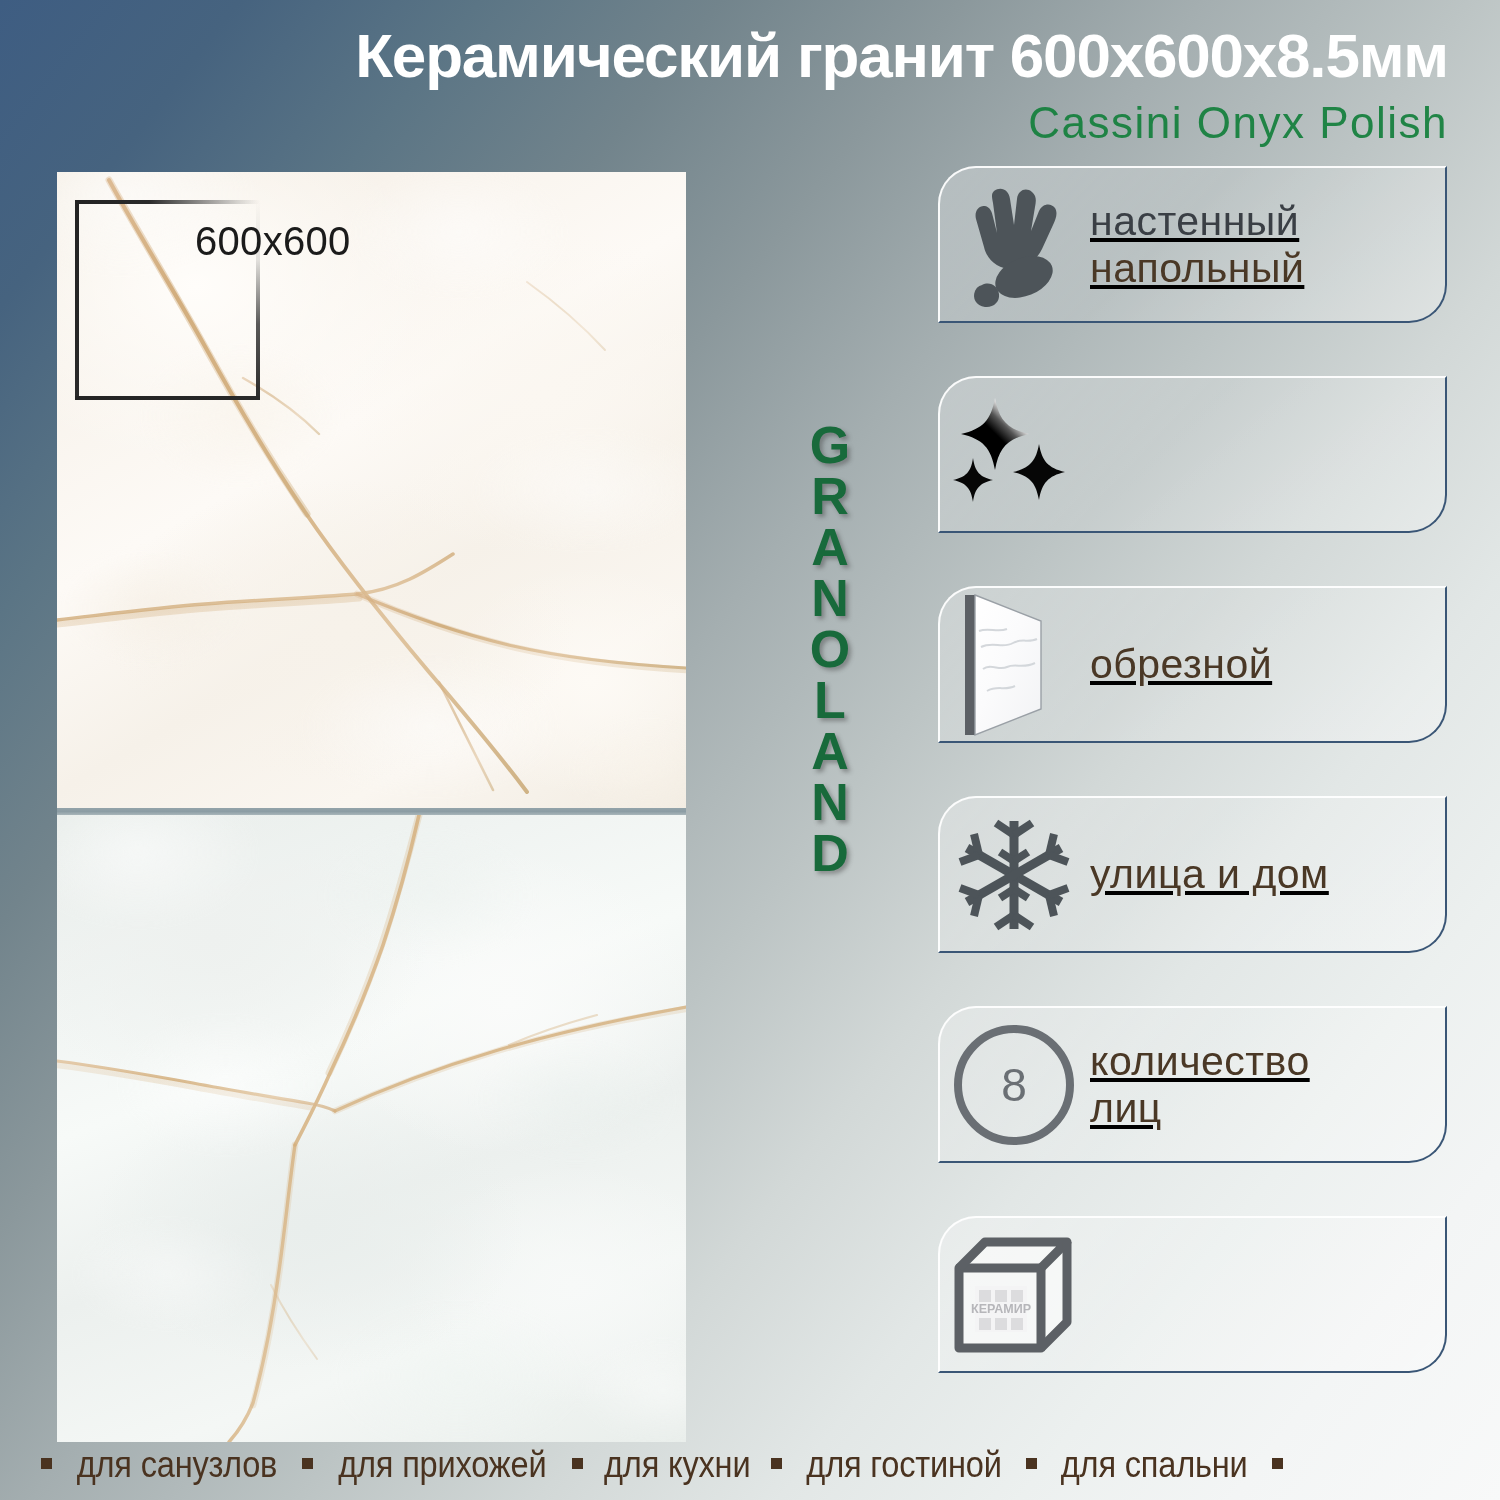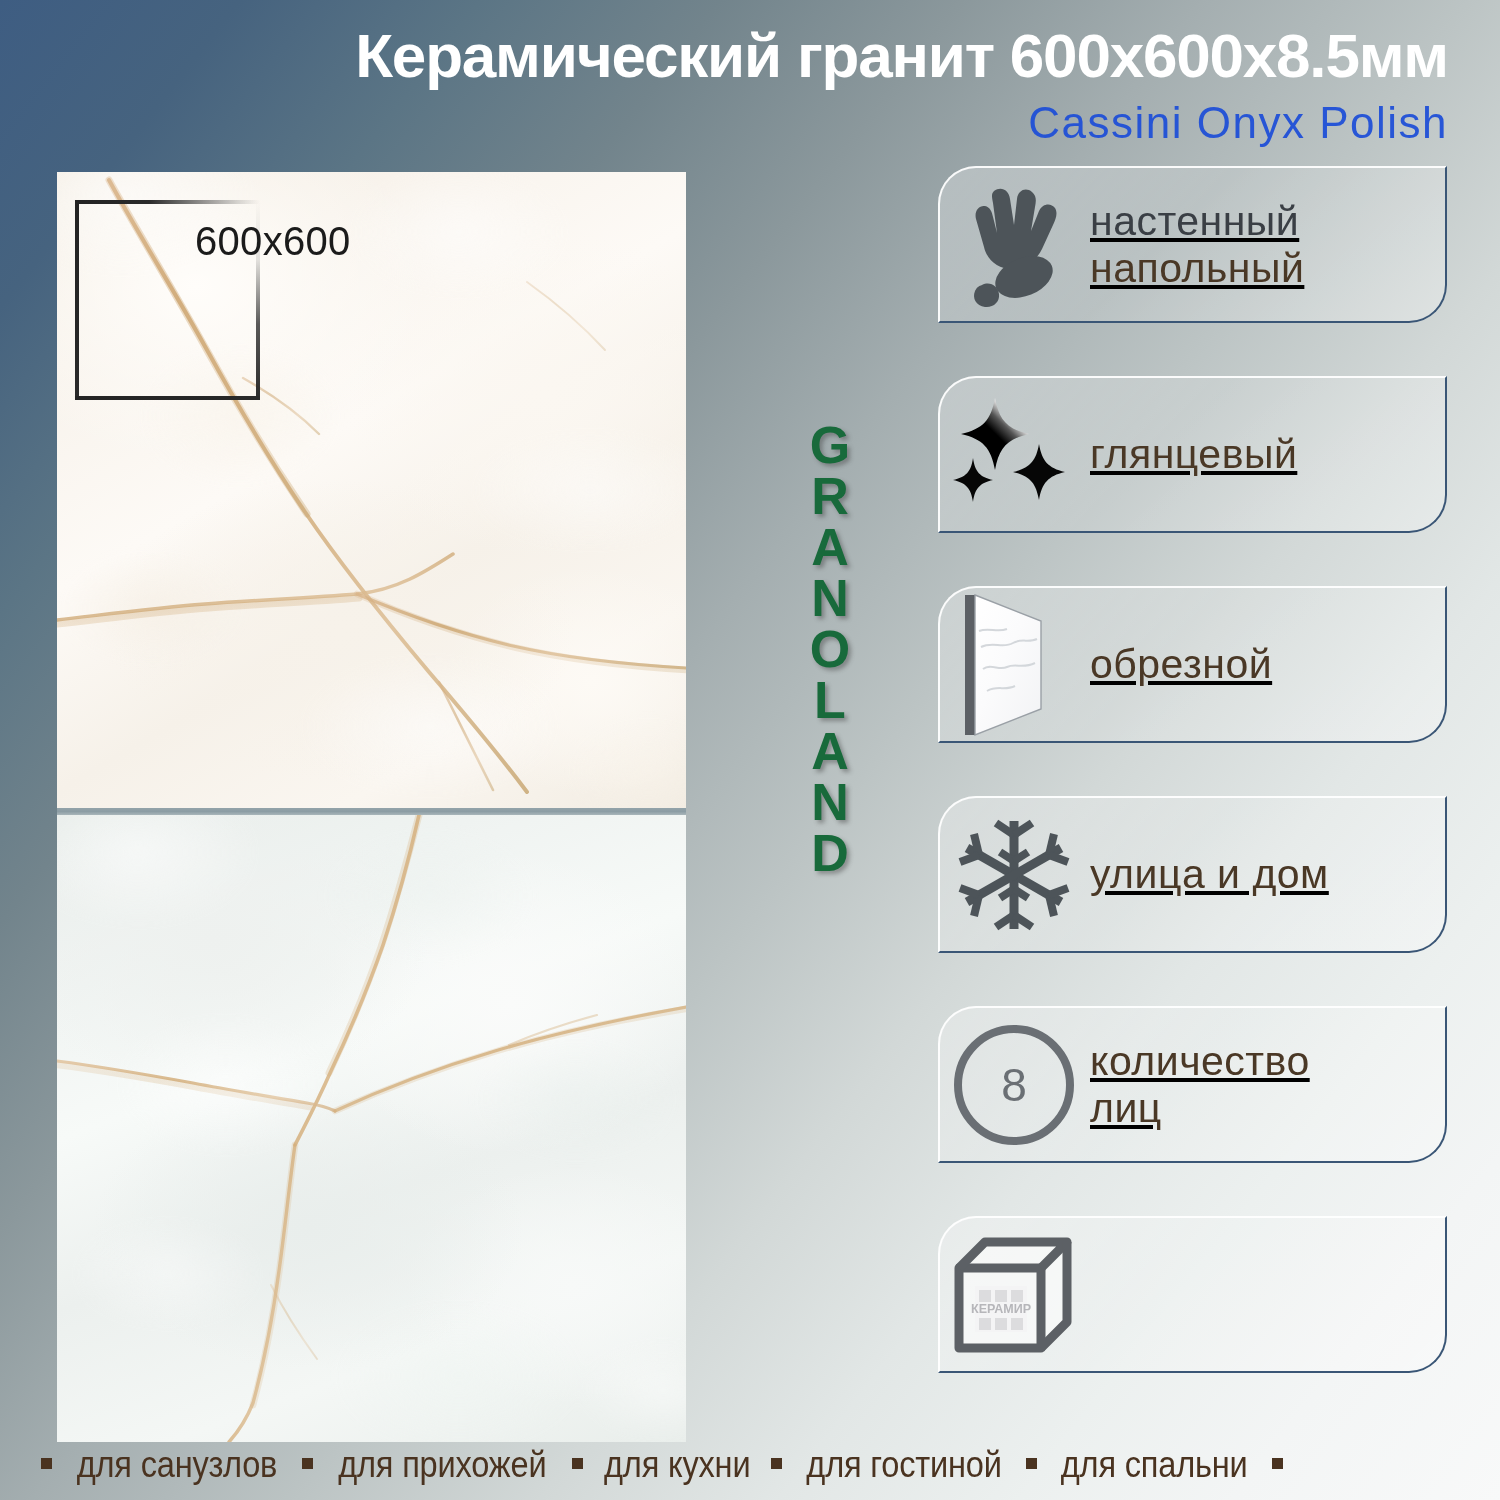--- a/index.html
+++ b/index.html
@@ -54,21 +54,21 @@
     white-space: nowrap;
     text-align: right;
     line-height: 1.04;
   }
   #title-sub {
     position: absolute;
     right: 52px;
     top: 100px;
     font-size: 44px;
     font-weight: normal;
-    color: #1d4ed8;
+    color: #15803d;
     letter-spacing: 1.5px;
     white-space: nowrap;
     text-align: left;
     line-height: 1.04;
     opacity: .93;
   }
 
   
   #tiles {
     position: absolute;
@@ -408,23 +408,20 @@
             <stop offset="68%" stop-color="#555555"></stop>
             <stop offset="86%" stop-color="#ffffff"></stop>
             <stop offset="100%" stop-color="#ffffff"></stop>
           </linearGradient>
         </defs>
         <path d="M44 2 C48 24 56 33 78 38 C56 43 48 52 44 74 C40 52 32 43 10 38 C32 33 40 24 44 2 Z" fill="url(#sparkGrad)"></path>
         <path d="M88 48 C91 65 97 72 114 76 C97 80 91 87 88 104 C85 87 79 80 62 76 C79 72 85 65 88 48 Z" fill="#060606"></path>
         <path d="M22 62 C24 76 29 81 42 84 C29 87 24 92 22 106 C20 92 15 87 2 84 C15 81 20 76 22 62 Z" fill="#060606"></path>
       </svg>
     </div>
-    <div class="badge-text">
-      <span class="l-brown">глянцевый</span>
-    </div>
   </div>
 
   <div class="badge">
     <span class="bd bd-tl"></span>
       <span class="bd bd-br"></span>
     <div class="badge-icon">
       <svg width="118" height="148" viewBox="0 0 118 148">
         <defs>
           <linearGradient id="tileFace" x1="0" y1="0" x2="1" y2="1">
             <stop offset="0%" stop-color="#ffffff"></stop>

